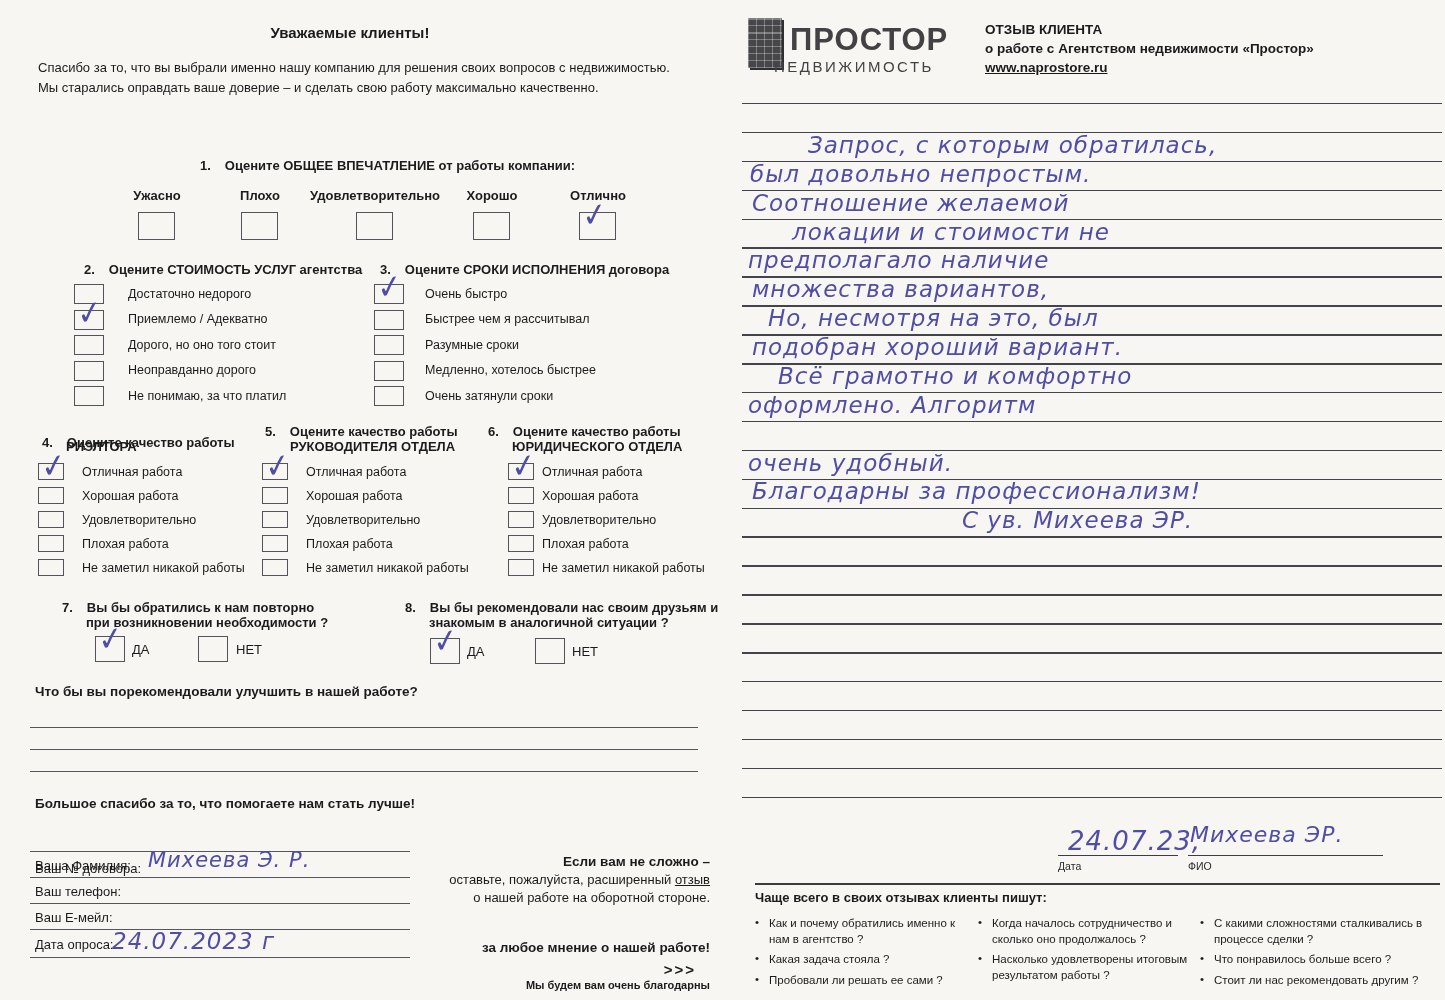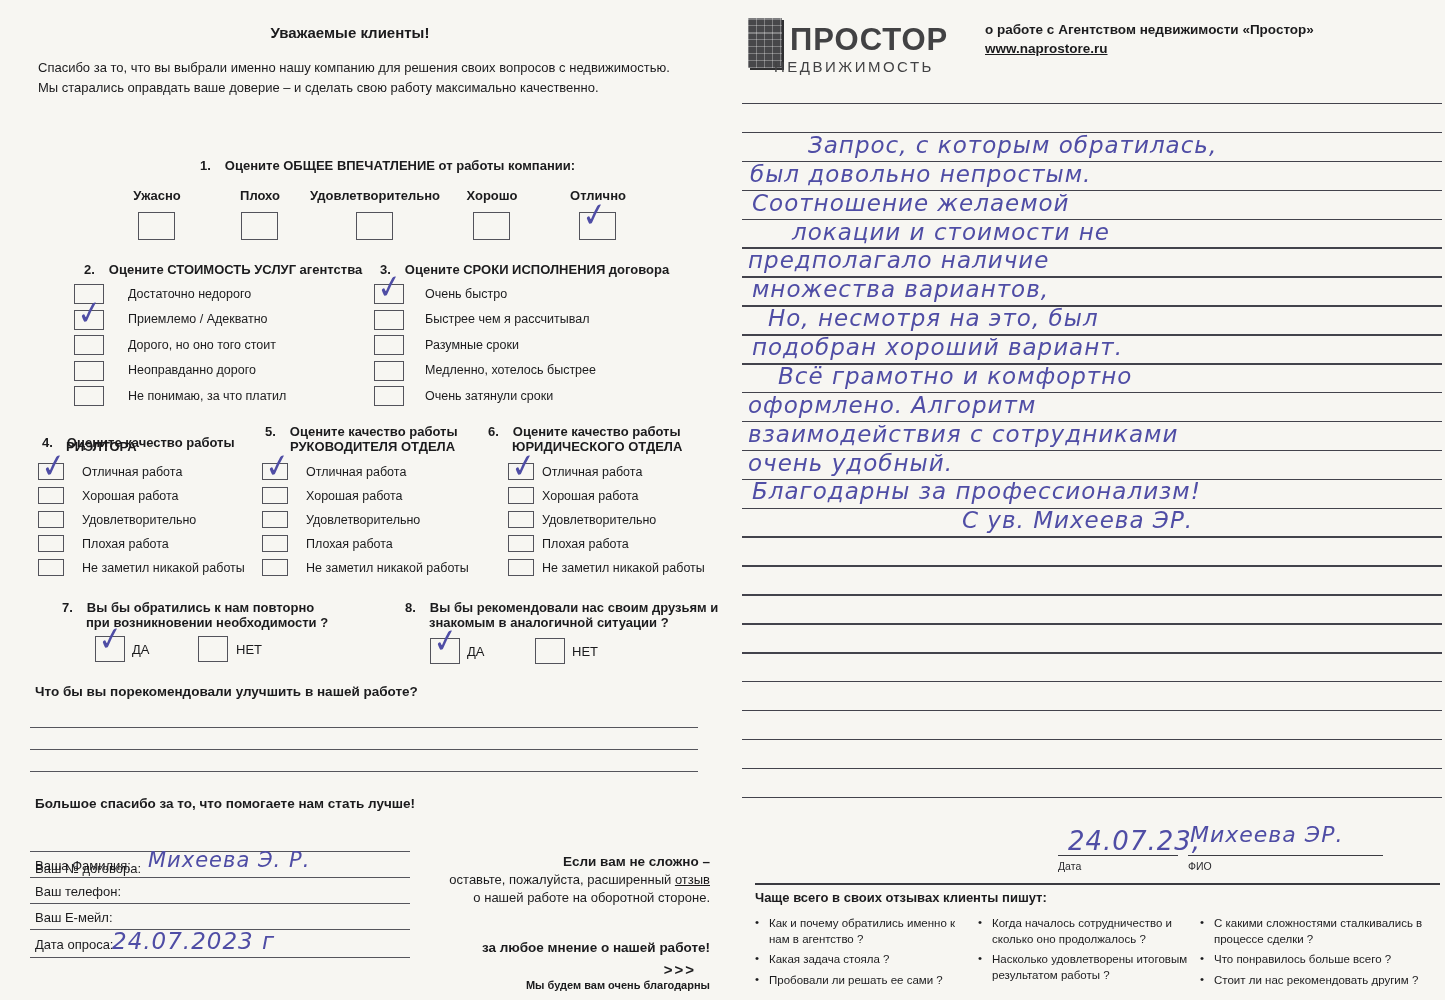--- a/index.html
+++ b/index.html
@@ -241,36 +241,36 @@
   <div class="aside b" style="top:961px;font-size:15px;letter-spacing:2px;padding-right:14px;">&gt;&gt;&gt;</div>
 </div>
 
 <div class="abs" style="left:730px;top:0;width:715px;height:1000px;"></div>
 
 <span class="logo-icon"></span>
 <span class="logo-word">ПРОСТОР</span>
 <span class="logo-sub">НЕДВИЖИМОСТЬ</span>
 
 <div class="hdr-right">
+  <div>ОТЗЫВ КЛИЕНТА</div>
   <div>о работе с Агентством недвижимости «Простор»</div>
   <div class="site">www.naprostore.ru</div>
 </div>
 
 <div class="ruled">
   <span class="hand" style="left:66px;top:32px;">Запрос, с которым обратилась,</span>
   <span class="hand" style="left:8px;top:61px;">был довольно непростым.</span>
   <span class="hand" style="left:10px;top:90px;">Соотношение желаемой</span>
   <span class="hand" style="left:50px;top:119px;">локации и стоимости не</span>
   <span class="hand" style="left:6px;top:147px;">предполагало наличие</span>
   <span class="hand" style="left:10px;top:176px;">множества вариантов,</span>
   <span class="hand" style="left:26px;top:205px;">Но, несмотря на это, был</span>
   <span class="hand" style="left:10px;top:234px;">подобран хороший вариант.</span>
   <span class="hand" style="left:36px;top:263px;">Всё грамотно и комфортно</span>
   <span class="hand" style="left:6px;top:292px;">оформлено. Алгоритм</span>
-  <span class="hand" style="left:6px;top:321px;">взаимодействия с сотрудниками</span>
   <span class="hand" style="left:6px;top:350px;">очень удобный.</span>
   <span class="hand" style="left:10px;top:378px;">Благодарны за профессионализм!</span>
   <span class="hand" style="left:220px;top:407px;">С ув. Михеева ЭР.</span>
 </div>
 
 <span class="abs hand" style="left:1068px;top:826px;font-size:26px;">24.07.23,</span>
 <span class="abs hand" style="left:1190px;top:822px;font-size:22px;">Михеева ЭР.</span>
 <div class="sig-line" style="left:1058px;top:855px;width:120px;"></div>
 <div class="sig-line" style="left:1188px;top:855px;width:195px;"></div>
 <span class="sig-cap" style="left:1058px;top:860px;">Дата</span>

